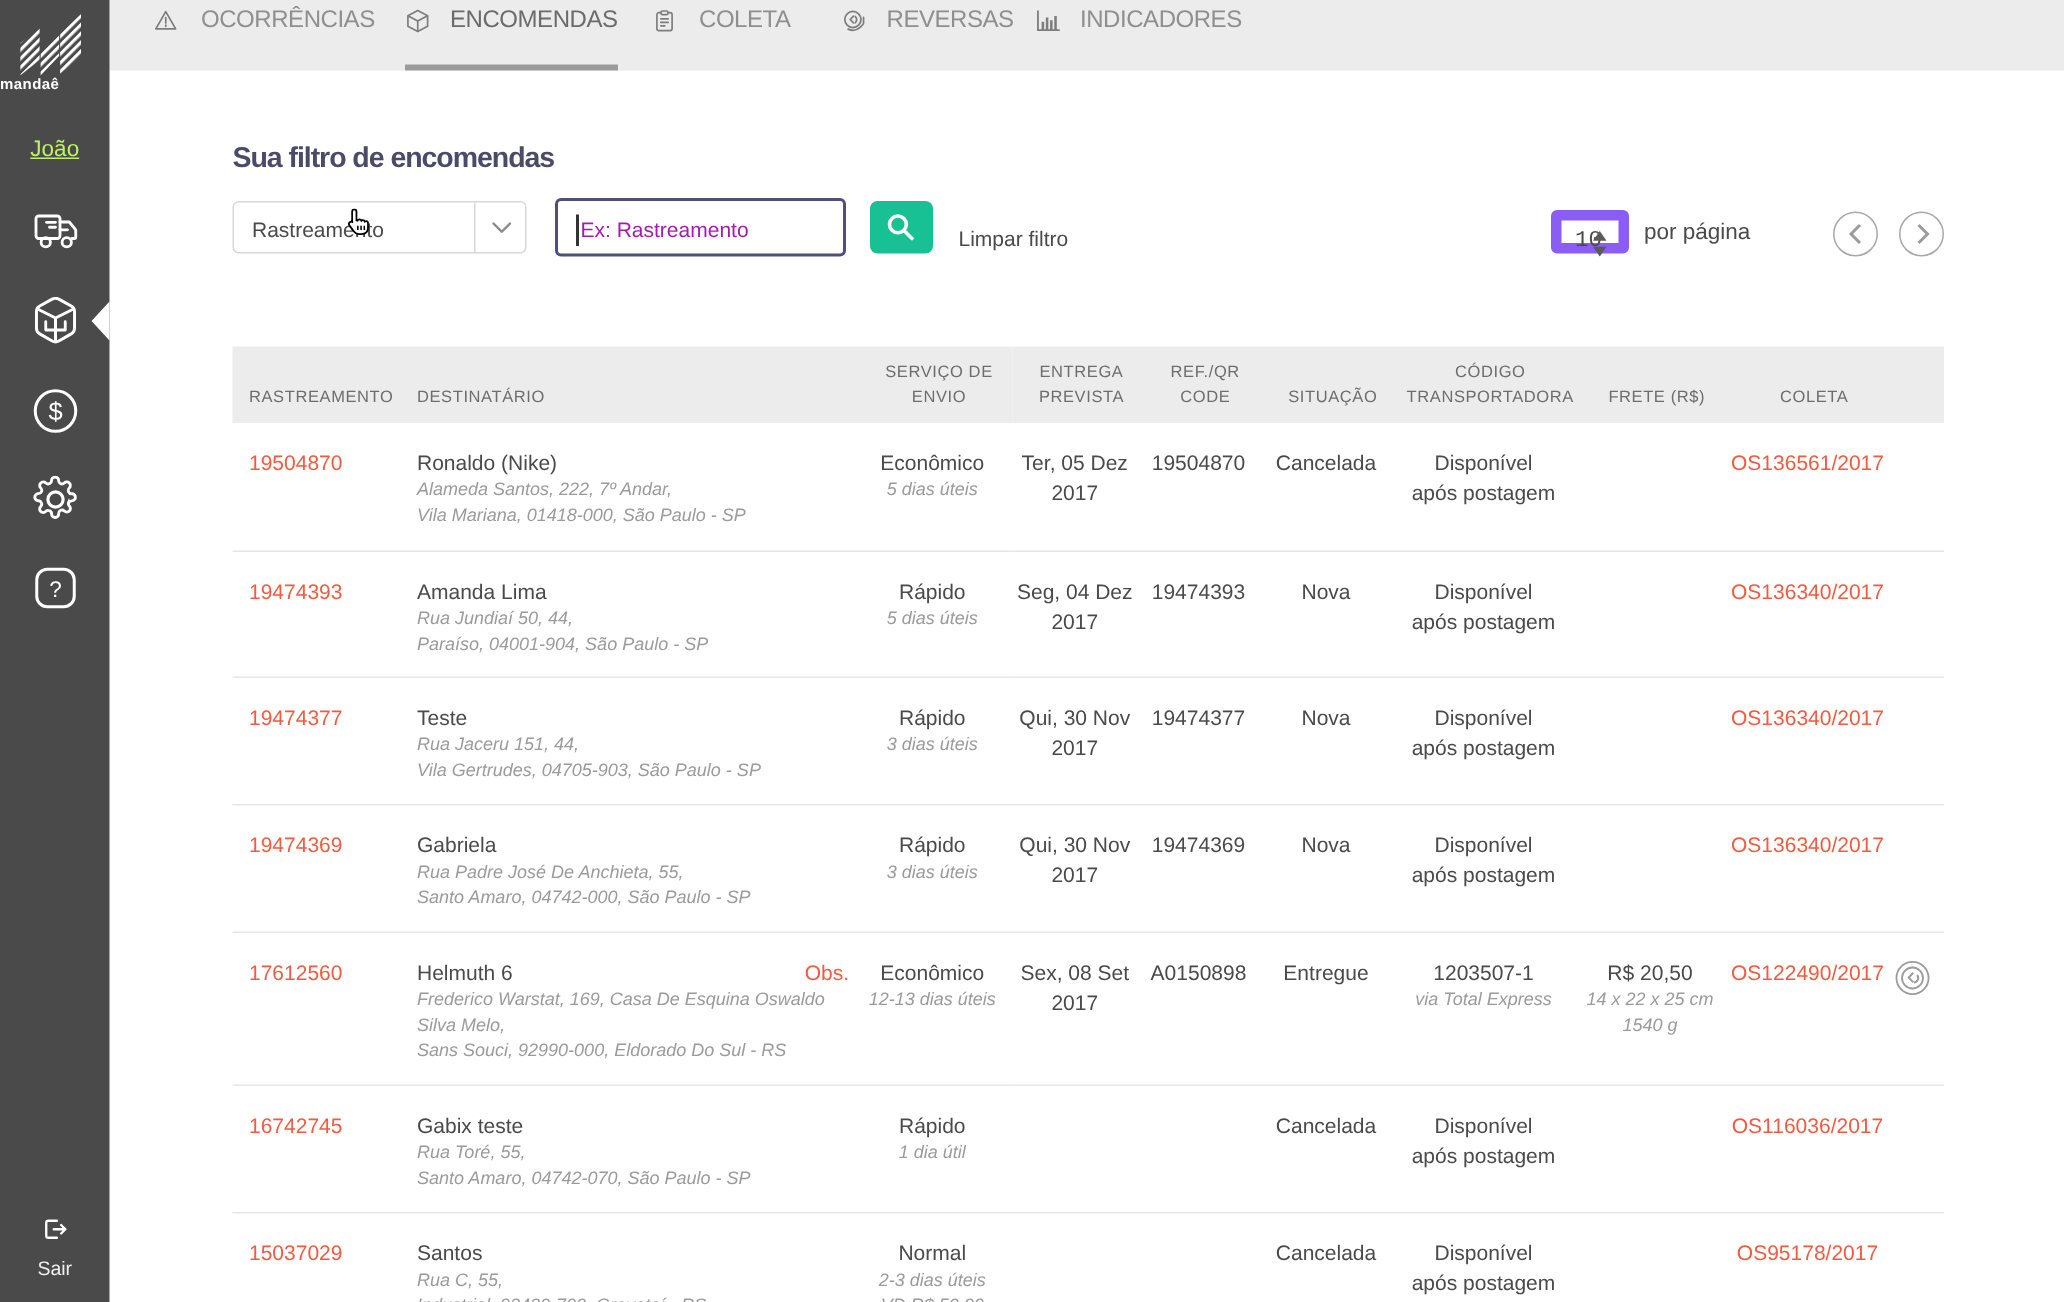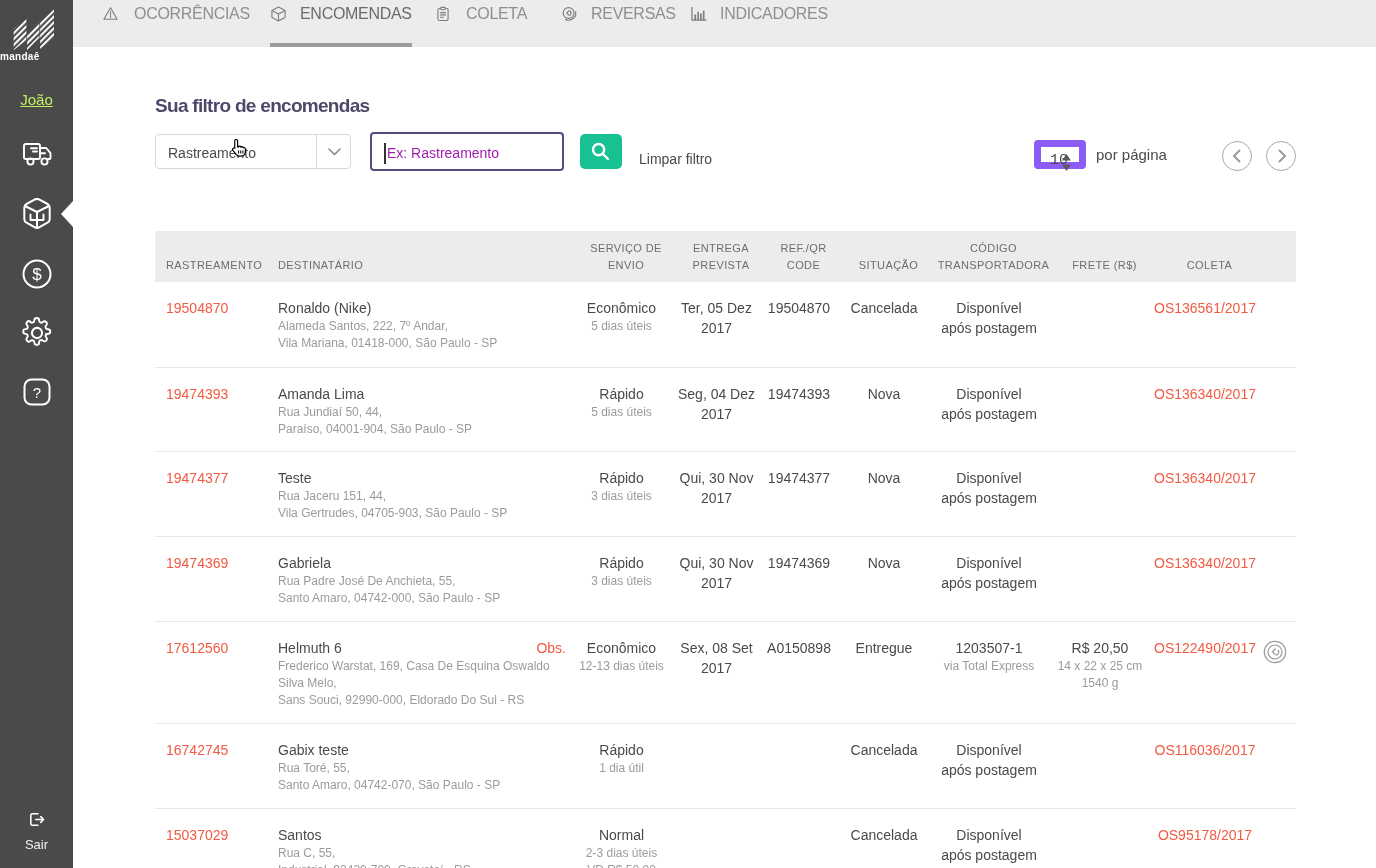--- a/index.html
+++ b/index.html
@@ -37,21 +37,21 @@
   .circbtn { position:absolute; top:141px; width:30px; height:30px; border:1px solid #a8a8a8; border-radius:50%; }
   
   table.grid { position:absolute; left:155px; top:231px; width:1141px; border-collapse:collapse; table-layout:fixed; }
   table.grid thead td { background:#ececec; font-size:11px; color:#6d6d6d; letter-spacing:0.4px; vertical-align:bottom; padding-bottom:8px; line-height:17px; height:51px; text-align:center; padding-left:9px; }
   table.grid thead td.al { text-align:left; }
   table.grid tbody td { vertical-align:top; padding-top:17px; text-align:center; }
   table.grid tbody tr { border-top:1px solid #e6e6e6; }
   table.grid tbody tr:first-child { border-top:none; }
   .l1 { font-size:14px; line-height:19px; color:#4a4a4a; }
   .l1b { font-size:14px; line-height:20px; color:#4a4a4a; }
-  .l2 { font-size:12px; line-height:17px; color:#9b9b9b; }
+  .l2 { font-size:12px; line-height:17px; color:#9b9b9b;font-style:italic; }
   .red { color:#f25a41; }
   table.grid tbody td.cTrack { text-align:left; padding-left:11px; }
   table.grid tbody td.cDest { text-align:left; padding-left:8px; position:relative; }
   .obs { position:absolute; right:2px; top:17px; font-size:14px; line-height:19px; color:#f25a41; }
 </style>
 </head>
 <body>
 
 <div class="sidebar">
   <div class="logo">

